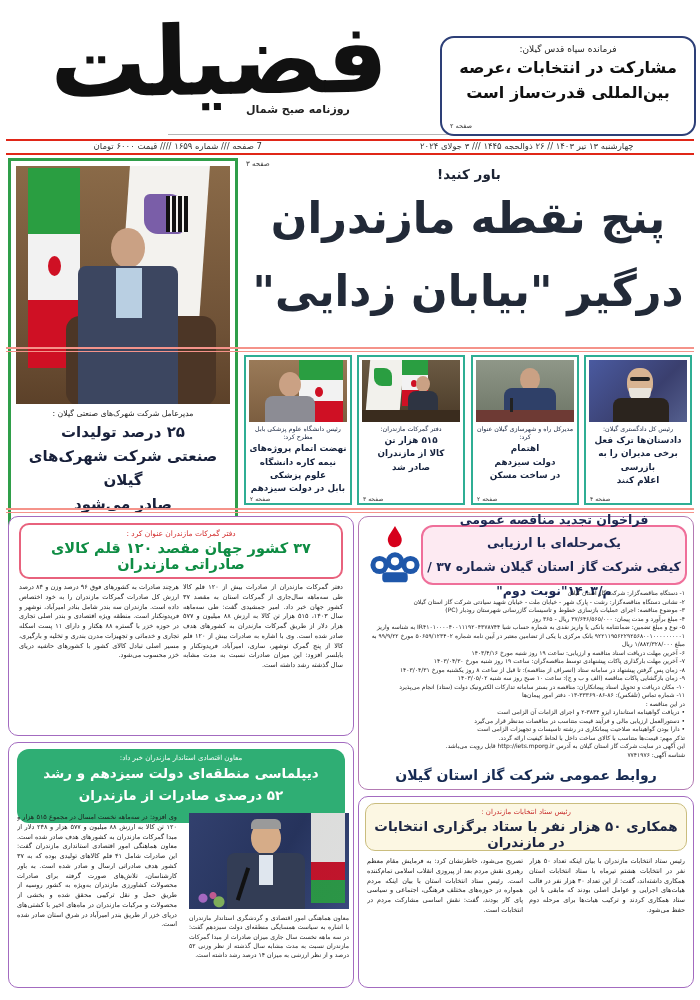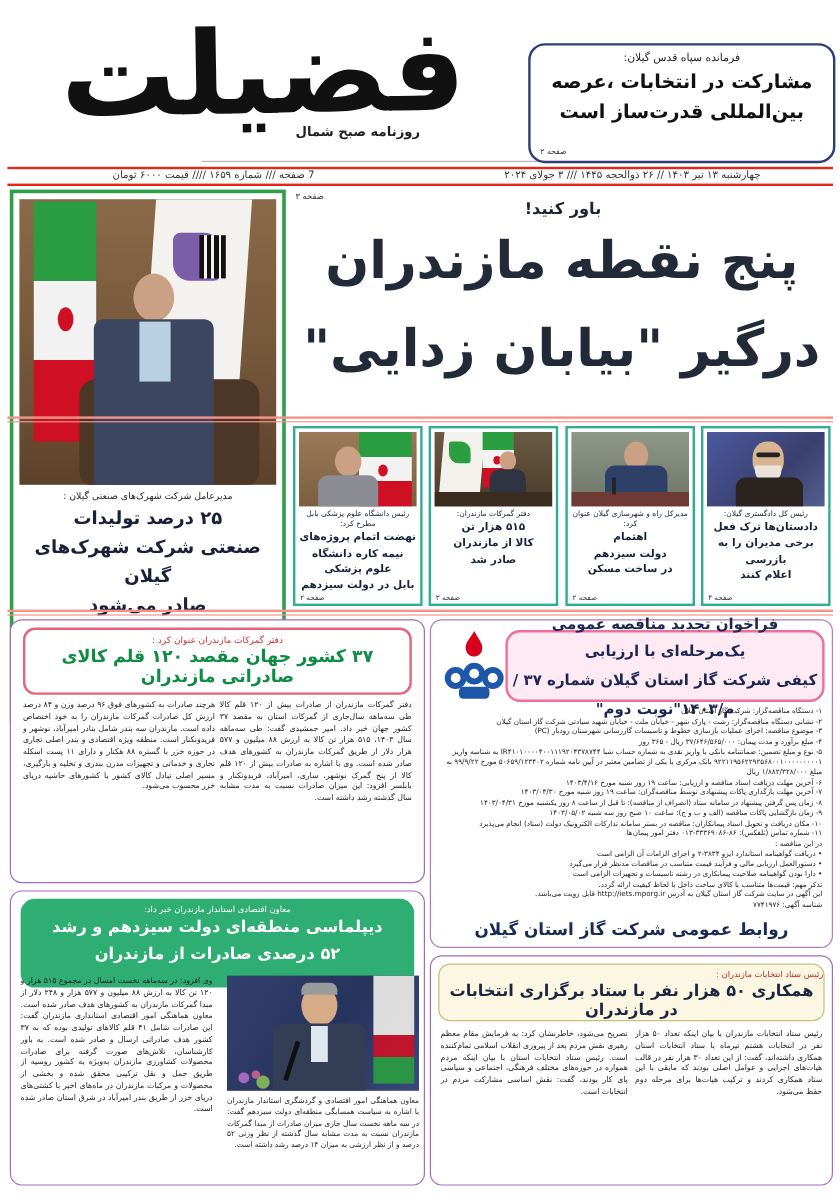--- a/index.html
+++ b/index.html
@@ -49,21 +49,21 @@
                 background:#fdeaf2;border-radius:12px;display:flex;align-items:center;justify-content:center;}
   .tender-title div{font-size:12.5px;font-weight:800;color:#1c2752;text-align:center;line-height:1.9;}
   .tender-body{position:absolute;right:8px;left:8px;top:72px;height:176px;font-size:6px;line-height:1.42;color:#222;text-align:right;overflow:hidden;}
   .tender-foot{position:absolute;left:0;right:0;bottom:6px;text-align:center;font-size:14px;font-weight:800;color:#162a52;}
   
   .dip-head{position:absolute;left:8px;right:8px;top:6px;height:74px;background:#2fae74;border-radius:12px;color:#fff;}
   .dip-k{font-size:7px;text-align:center;margin-top:5px;}
   .dip-h{font-size:13.5px;font-weight:800;text-align:center;line-height:1.6;margin-top:1px;}
   
   .ele-head{position:absolute;left:6px;right:6px;top:6px;height:46px;border:1.5px solid #cabd7e;background:#fcf7e3;border-radius:10px;}
-  .ele-k{font-size:7px;color:#c62828;margin-top:4px;}
+  .ele-k{font-size:7px;color:#c62828;text-align:center;margin-top:4px;}
   .ele-h{font-size:13.5px;font-weight:800;color:#1c2542;text-align:center;margin-top:2px;}
   
   .iranflag{background:linear-gradient(180deg,#2a9e41 0%,#2a9e41 33%,#f2f2f2 33%,#f2f2f2 66%,#cf1024 66%,#cf1024 100%);}
   .emblem{position:absolute;background:#cf1024;border-radius:50%;}
   .head-skin{background:#caa184;border-radius:50%;position:absolute;}
   .suit{position:absolute;border-radius:8px 8px 0 0;}
 </style>
 </head>
 <body>
 

